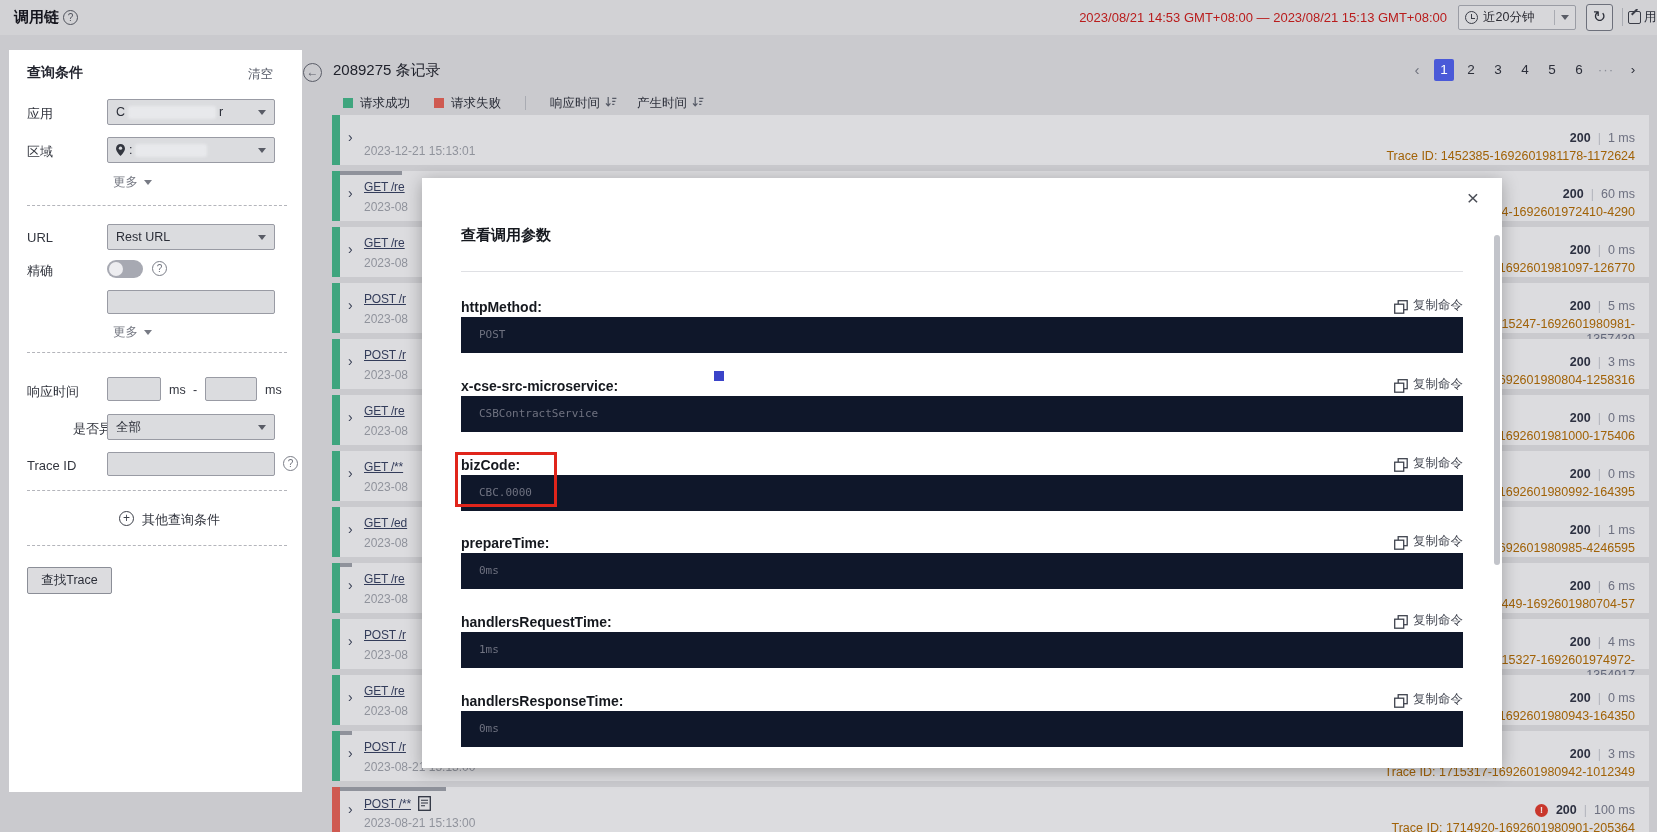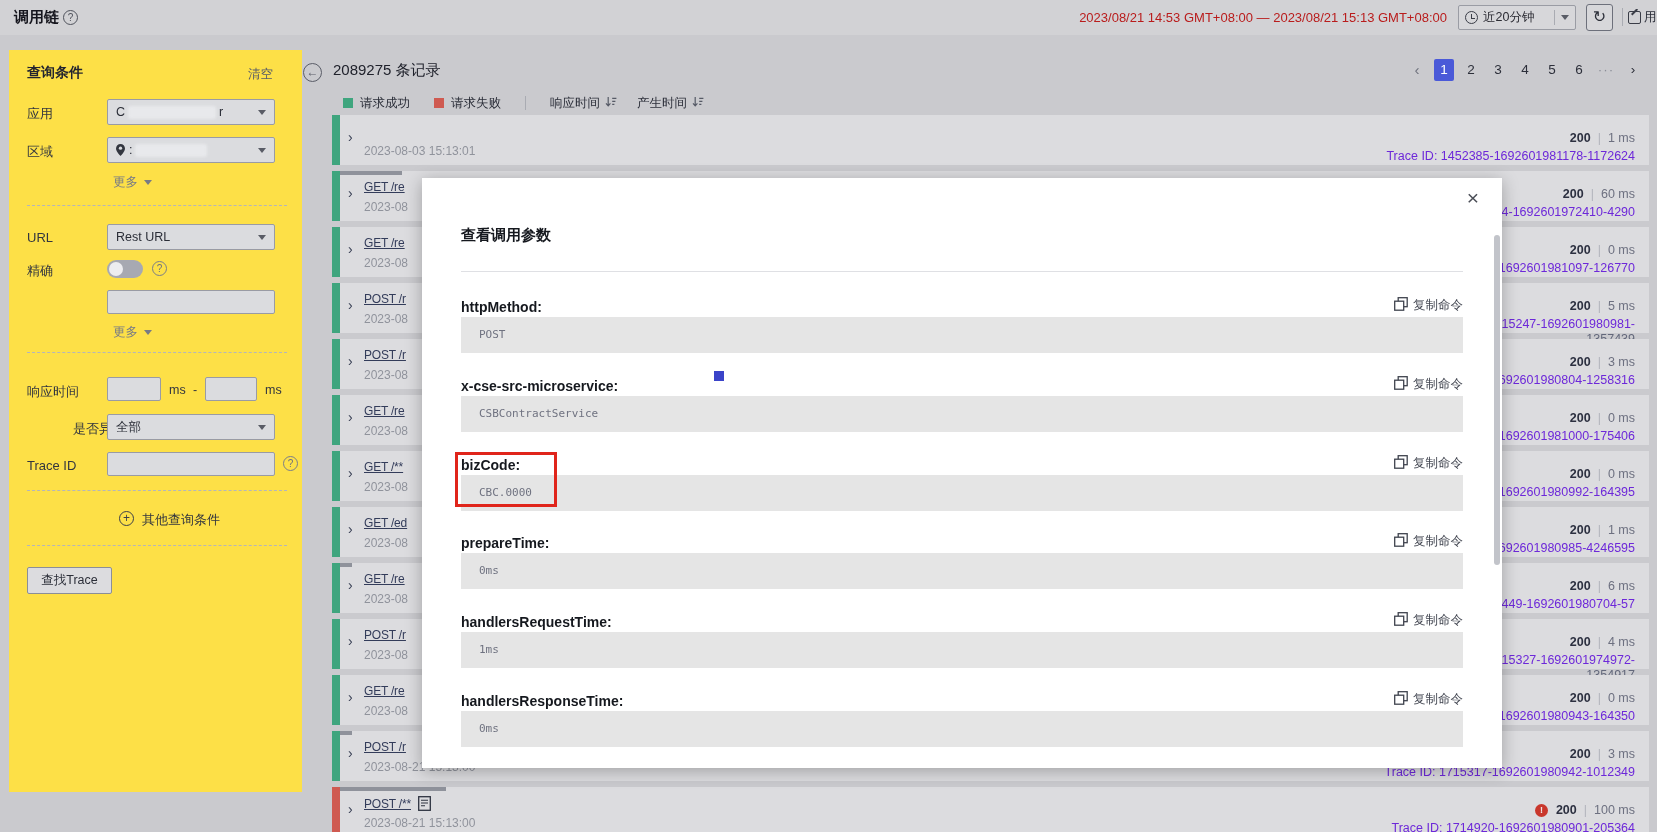--- a/index.html
+++ b/index.html
@@ -18,21 +18,21 @@
   .qr-label { font-size:12.5px; color:#2b2b33; white-space:nowrap; }
   .qr-sep { width:1px; height:15px; background:#a9abb2; margin:0 6px 0 auto; }
   .caret-down { width:0; height:0; border-left:4.5px solid transparent; border-right:4.5px solid transparent; border-top:5.5px solid #595c66; }
   .refresh-btn { position:absolute; left:1586px; top:4px; width:27px; height:27px; border:1px solid #6d707b; border-radius:3px; background:#d7d7da; color:#2b2e38; font-size:16px; line-height:24px; text-align:center; }
   .vdiv { position:absolute; left:1622px; top:8px; width:1px; height:18px; background:#aaacb3; }
   .user-guide { position:absolute; left:1628px; top:9px; display:flex; align-items:center; font-size:12.5px; color:#2b2e38; white-space:nowrap; width:40px; overflow:hidden; }
   .ug-ic { width:13px; height:13px; border:1.3px solid #3a3d47; border-radius:2px; position:relative; margin-right:3px; flex:none; }
   .ug-ic::after { content:""; position:absolute; left:2px; top:2px; width:8px; height:1.5px; background:#3a3d47; transform:rotate(-45deg); transform-origin:left top; }
 
   
-  .qpanel { position:absolute; left:9px; top:50px; width:293px; height:742px; background:#fde047; }
+  .qpanel { position:absolute; left:9px; top:50px; width:293px; height:742px; background:#ffffff; }
   .qp-title { position:absolute; left:18px; top:14px; font-size:14px; font-weight:bold; color:#23252f; }
   .qp-clear { position:absolute; left:239px; top:16px; font-size:12.5px; color:#565b68; }
   .qlabel { position:absolute; font-size:13px; color:#33363f; }
   .qselect { position:absolute; width:168px; height:26px; border:1px solid #999ba4; border-radius:2px; background:#dbdcdf; display:flex; align-items:center; padding:0 8px; }
   .sel-text { font-size:12.5px; color:#2b2e38; white-space:nowrap; display:flex; align-items:center; }
   .qselect .caret-down { margin-left:auto; }
   .qinput { position:absolute; height:24px; border:1px solid #999ba4; border-radius:2px; background:#dbdcdf; }
   .blurblock { display:inline-block; height:13px; background:#e8e9ec; border-radius:2px; filter:blur(1.5px); margin:0 3px; }
   .pin-ic { width:9px; height:12px; margin-right:4px; }
   .toggle { position:absolute; width:36px; height:18px; border-radius:9px; background:#a7a9b2; }
@@ -65,34 +65,34 @@
   .rbar { position:absolute; left:0; top:0; width:8px; height:50px; }
   .rload { position:absolute; left:8px; top:0; height:4px; background:#8f929b; }
   .chev { position:absolute; left:16px; top:14px; font-size:14px; color:#3a4156; }
   .rlink { position:absolute; left:32px; top:9px; font-size:12px; letter-spacing:-0.2px; color:#333c5a; text-decoration:underline; white-space:nowrap; display:flex; align-items:center; }
   .rdate { position:absolute; left:32px; top:29px; font-size:12px; color:#90939c; white-space:nowrap; }
   .rstatus { position:absolute; right:14px; top:16px; font-size:12.5px; display:flex; align-items:center; }
   .st-code { color:#2c3040; font-weight:600; }
   .st-sep { color:#b3b5bc; margin:0 7px; }
   .st-dur { color:#6d7080; }
   .err-ic { width:13px; height:13px; border-radius:50%; background:#c9372c; color:#efe3e2; font-size:9px; font-weight:bold; line-height:13px; text-align:center; margin-right:8px; }
-  .rtrace { position:absolute; right:14px; top:34px; font-size:12.5px; color:#6d28d9; white-space:nowrap; }
+  .rtrace { position:absolute; right:14px; top:34px; font-size:12.5px; color:#a16207; white-space:nowrap; }
   .rtrace2 { position:absolute; right:14px; top:49px; font-size:12.5px; color:#63687b; }
   .ann-wrap { display:inline-flex; border:3px solid #e0251b; padding:3px 7px; margin-left:7px; }
   .p-icon { display:inline-flex; margin-left:7px; }
 
   
   .modal { position:absolute; left:422px; top:178px; width:1080px; height:590px; background:#ffffff; box-shadow:0 3px 16px rgba(0,0,0,0.28); }
   .m-close { position:absolute; right:23px; top:10px; font-size:21px; color:#4b4e57; line-height:20px; }
   .m-title { position:absolute; left:39px; top:48px; font-size:15px; font-weight:bold; color:#15181e; }
   .m-div { position:absolute; left:39px; top:93px; width:1002px; border-top:1px solid #dfe0e4; }
   .m-label { position:absolute; left:39px; font-size:14px; font-weight:bold; color:#15181e; }
-  .m-copy { position:absolute; right:39px; display:flex; align-items:flex-start;padding-left:36px; }
+  .m-copy { position:absolute; right:39px; display:flex; align-items:flex-end;padding-left:36px; }
   .m-copy .copy-txt { font-size:12.5px; color:#3f434e; margin-left:5px; }
-  .m-valbox { position:absolute; left:39px; width:1002px; height:36px; background:#e5e5e5; }
+  .m-valbox { position:absolute; left:39px; width:1002px; height:36px; background:#0f172a; }
   .m-val { position:absolute; left:18px; top:11px; font-family:"DejaVu Sans Mono",monospace; font-size:11px; color:#6f7280; }
   .m-scroll { position:absolute; right:2px; top:57px; width:6px; height:330px; background:#c2c4ca; border-radius:3px; }
   .m-annbox { position:absolute; left:33px; top:274px; width:102px; height:55px; border:3px solid #e0251b; }
 
   
   .blue-sq { position:absolute; left:714px; top:371px; width:10px; height:10px; background:#3b44c9; }
 </style>
 </head>
 <body>
 
@@ -225,21 +225,21 @@
             <path d="M3.2 1v8.6M1 7.4l2.2 2.4 2.2-2.4" fill="none" stroke="#565a66" stroke-width="1.2"></path>
             <path d="M7.2 2.4h4.2M7.2 5.4h3.2M7.2 8.4h2.2" stroke="#565a66" stroke-width="1.2"></path>
           </svg></span>
     </span>
   </div>
 
   <div>
       <div class="row" style="top: 115px;">
         <span class="rbar" style="background: rgb(63, 165, 126);"></span>
         <span class="chev">›</span>
-        <span class="rdate">2023-08-03 15:13:01</span>
+        <span class="rdate">2023-12-21 15:13:01</span>
         <span class="rstatus">
           <span class="st-code">200</span>
           <span class="st-sep">|</span>
           <span class="st-dur">1 ms</span>
         </span>
         <span class="rtrace">Trace ID:  1452385-1692601981178-1172624</span>
       </div>
       <div class="row" style="top: 171px;">
         <span class="rbar" style="background: rgb(63, 165, 126);"></span>
         <span class="rload" style="width: 62px;"></span>

